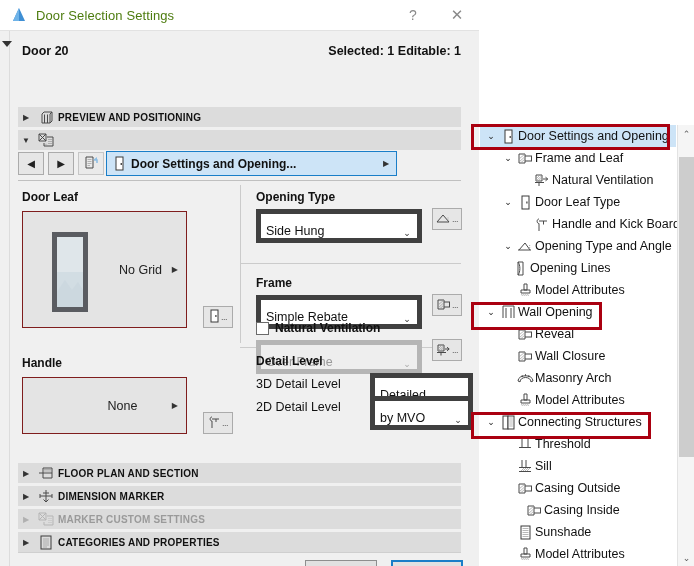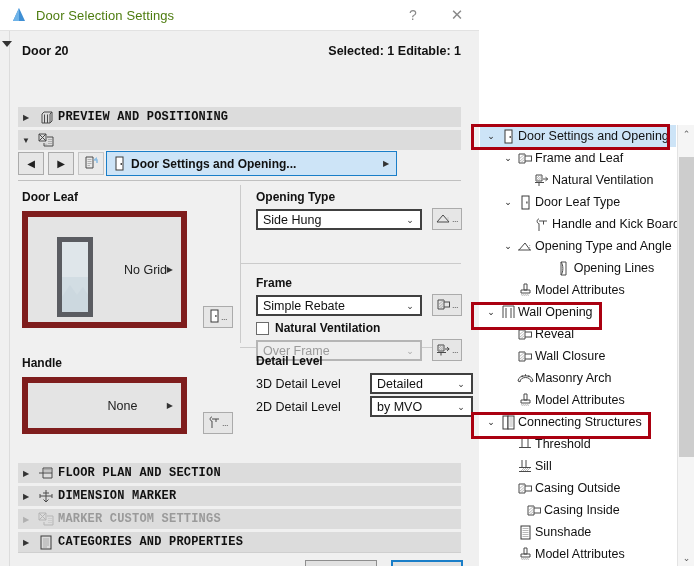--- a/index.html
+++ b/index.html
@@ -64,21 +64,21 @@
   }
 
   
   .sechdr {
     position: absolute; left: 18px; width: 443px; height: 20px;
     background: #dcdcdc;
     display: flex; align-items: center;
   }
   .sechdr .tri { width: 16px; text-align:center; font-size: 8px; color:#333; flex:none; }
   .sechdr .sicon { width: 24px; display:flex; align-items:center; justify-content:center; flex:none;}
-  .sechdr .slabel { font-weight: bold; font-size: 12px; letter-spacing: .2px; color:#111;font-family:Liberation Mono, monospace; }
+  .sechdr .slabel { font-weight: bold; font-size: 10px; letter-spacing: .2px; color:#111; }
   .sechdr.disabled .slabel { color: #9a9a9a; }
   .sechdr.disabled .tri { color:#b0b0b0; }
 
   
   #hinged-body {
     position: absolute; left: 18px; top: 120px; width: 443px; height: 302px;
     background: #f0f0f0;
   }
   #navbar {
     position: absolute; left: 0; top: 0; width: 443px; height: 26px;
@@ -105,37 +105,37 @@
   }
   #hsplit {
     position: absolute; left: 222px; top: 196px; width: 221px; height: 1px; background: #cbcbcb;
   }
   #hsplit2 {
     position: absolute; left: 222px; top: 112px; width: 221px; height: 1px; background: #cbcbcb;
   }
   .grouplabel { position:absolute; font-weight:bold; font-size:12px; color:#111; }
 
   .prevbox {
-    position: absolute; background: #e4e4e4; border: 6px solid #7f1d1d;
+    position: absolute; background: #e4e4e4; border: 1px solid #7f1d1d;
     display: flex; align-items: center; justify-content: center; padding-left: 36px;
   }
   .prevbox .pvlabel { font-size: 12.5px; color:#222; }
   .prevbox .pvarrow { position:absolute; right: 8px; font-size: 8px; color:#333; }
 
   .sqbtn {
     position: absolute; width: 30px; height: 22px;
     background: #e6e6e6; border: 1px solid #ababab;
     display: flex; align-items: center; justify-content: center;
     color: #6d6d6d; font-size: 9px;
   }
   .sqbtn .dots { margin-left: 1px; font-size: 9px; color:#555; letter-spacing: -.5px;}
 
   .combo {
-    position: absolute; height: 21px; background: #ffffff; border: 2px solid #404040;
-    display: flex; align-items: center;
+    position: absolute; height: 34px; background: #ffffff; border: 5px solid #404040;
+    display: flex; align-items: flex-end;
   }
   .combo .ctext { padding-left: 5px; font-size: 12.5px; color: #111; flex: 1 1 auto; }
   .combo .cchev { width: 20px; text-align: center; color:#333; font-size: 9px; flex:none;}
   .combo.dis { background:#eeeeee; border-color:#b5b5b5; }
   .combo.dis .ctext { color: #9a9a9a; }
   .combo.dis .cchev { color: #aaa; }
 
   .chk { position:absolute; display:flex; align-items:center; }
   .chk .box { width:13px; height:13px; background:#fff; border:1px solid #6b6b6b; margin-right:6px;}
   .chk .lbl { font-weight:bold; font-size:12px; color:#111; }
@@ -496,21 +496,21 @@
           <span class="tchev">⌄</span>
           <span class="ticon">
             <svg width="16" height="12" viewBox="0 0 16 12">
               <path class="ln" d="M2 10 L8 3 L13 10"></path>
               <path class="ln" d="M1 10 L14 10"></path>
               <path class="hatch" d="M12 5.5 L13.2 5.5 M12 7.5 L13.2 7.5"></path>
             </svg>
           </span>
           <span class="tlabel">Opening Type and Angle</span>
         </div>
-        <div class="trow" style="padding-left: 38px; justify-content: center;">
+        <div class="trow" style="padding-left: 16px;">
           <span class="tchev"></span>
           <span class="ticon">
             <svg width="11" height="15" viewBox="0 0 11 15">
               <path class="ln" d="M3 1 L8 1 L8 14 L3 14 Z"></path>
               <path class="ln" d="M3 1 C5.5 4 5.5 11 3 14"></path>
             </svg>
           </span>
           <span class="tlabel">Opening Lines</span>
         </div>
         <div class="trow" style="padding-left: 21px;">

